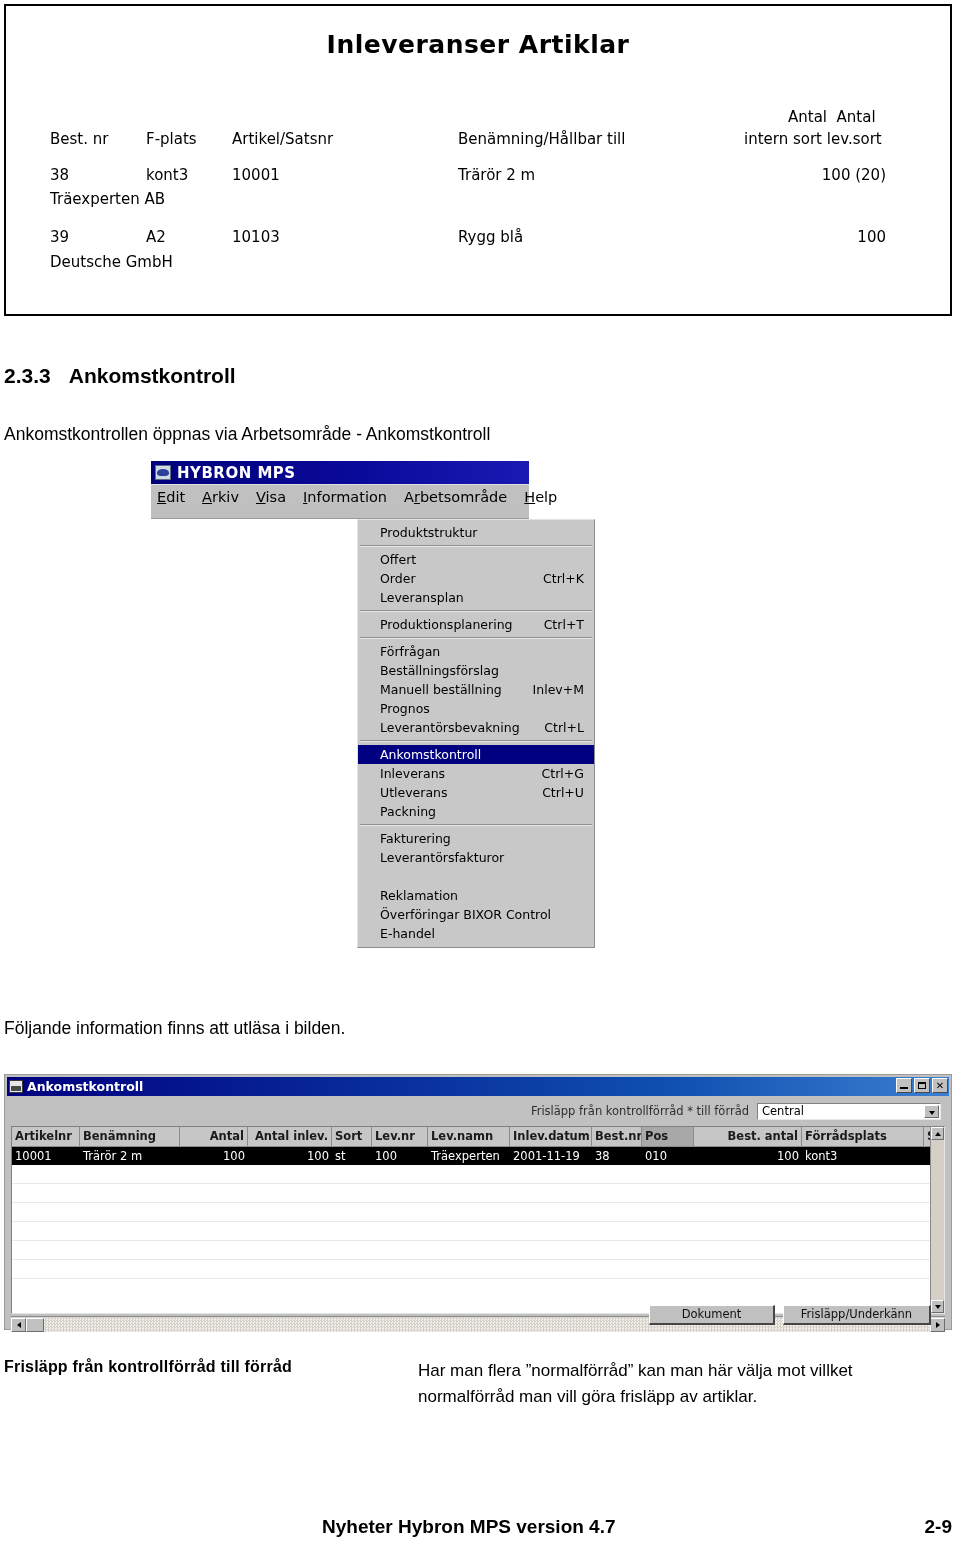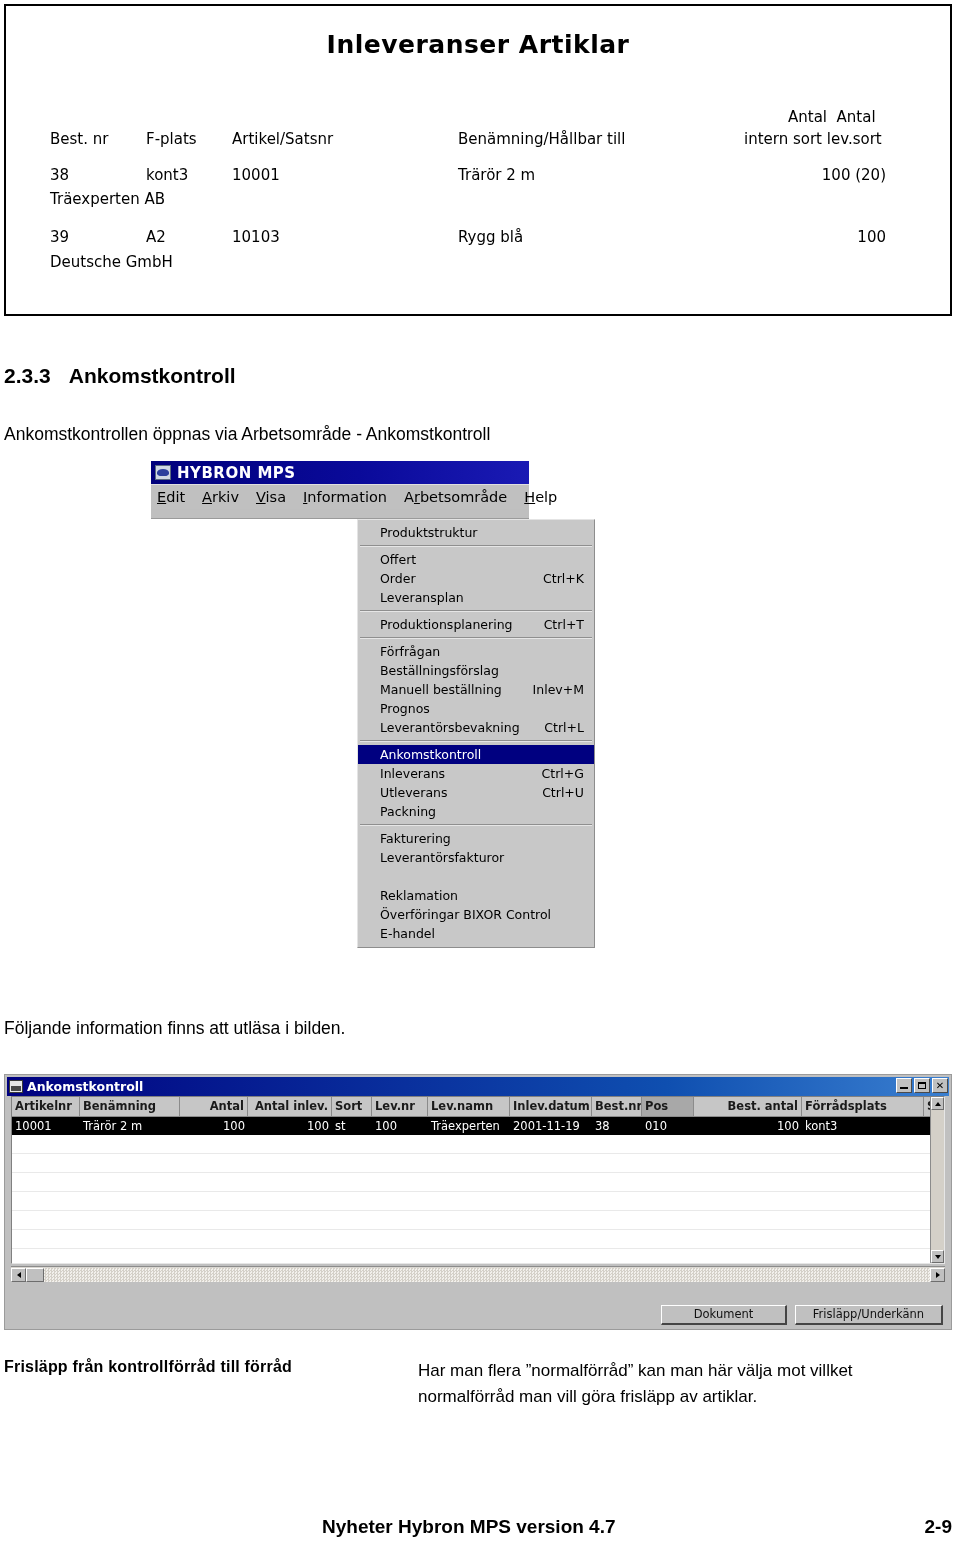--- a/index.html
+++ b/index.html
@@ -306,21 +306,21 @@
     border-right:3px solid transparent;
     border-top:4px solid #000;
   }
   .ak-grid {
     margin: 0 6px;
     border-top: 1px solid #808080;
     border-left: 1px solid #808080;
     border-right: 1px solid #e6e6e6;
     border-bottom: 1px solid #e6e6e6;
     background: #fff;
-    height: 168px;
+    height: 188px;
     box-sizing: border-box;
     position: relative;
     overflow: hidden;
   }
   .grid-header {
     display: flex;
     height: 19px;
     background: #c6c6c6;
     border-bottom: 1px solid #8b8b8b;
   }
@@ -429,21 +429,21 @@
   .hs-track {
     flex: 1 1 auto;
     height: 14px;
     background: repeating-conic-gradient(#d4d0c8 0% 25%, #f2f0ec 0% 50%) 0 0/3px 3px;
   }
   .ak-footer {
     position: absolute;
     left: 0; right: 0; bottom: 4px;
     display: flex;
     justify-content: flex-end;
-    padding-right: 8px;
+    padding-right: 20px;
     box-sizing: border-box;
     gap: 8px;
   }
   .ak-action-btn {
     width: 126px;
     height: 20px;
     background: #c0c0c0;
     border-top: 1px solid #ffffff;
     border-left: 1px solid #ffffff;
     border-right: 2px solid #454545;
@@ -640,20 +640,27 @@
   <div class="ak-titlebar">
     <span class="ak-icon"></span>
     <span class="ak-title-text">Ankomstkontroll</span>
     <span class="ak-ctrls">
       <span class="ak-btn min"></span>
       <span class="ak-btn max"></span>
       <span class="ak-btn cls">✕</span>
     </span>
   </div>
 
+  <div class="ak-toolbar">
+    <span class="ak-tb-label">Frisläpp från kontrollförråd * till förråd</span>
+    <span class="ak-combo">
+      <span class="ak-combo-val">Central</span>
+      <span class="ak-combo-arrow"></span>
+    </span>
+  </div>
 
   <div class="ak-grid">
     <div class="grid-header" id="grid-header-host">
         <div class="gh-cell" style="width: 68px; flex: 0 0 68px;">Artikelnr</div>
         <div class="gh-cell" style="width: 100px; flex: 0 0 100px;">Benämning</div>
         <div class="gh-cell num" style="width: 68px; flex: 0 0 68px;">Antal</div>
         <div class="gh-cell num" style="width: 84px; flex: 0 0 84px;">Antal inlev.</div>
         <div class="gh-cell" style="width: 40px; flex: 0 0 40px;">Sort</div>
         <div class="gh-cell" style="width: 56px; flex: 0 0 56px;">Lev.nr</div>
         <div class="gh-cell" style="width: 82px; flex: 0 0 82px;">Lev.namn</div>

